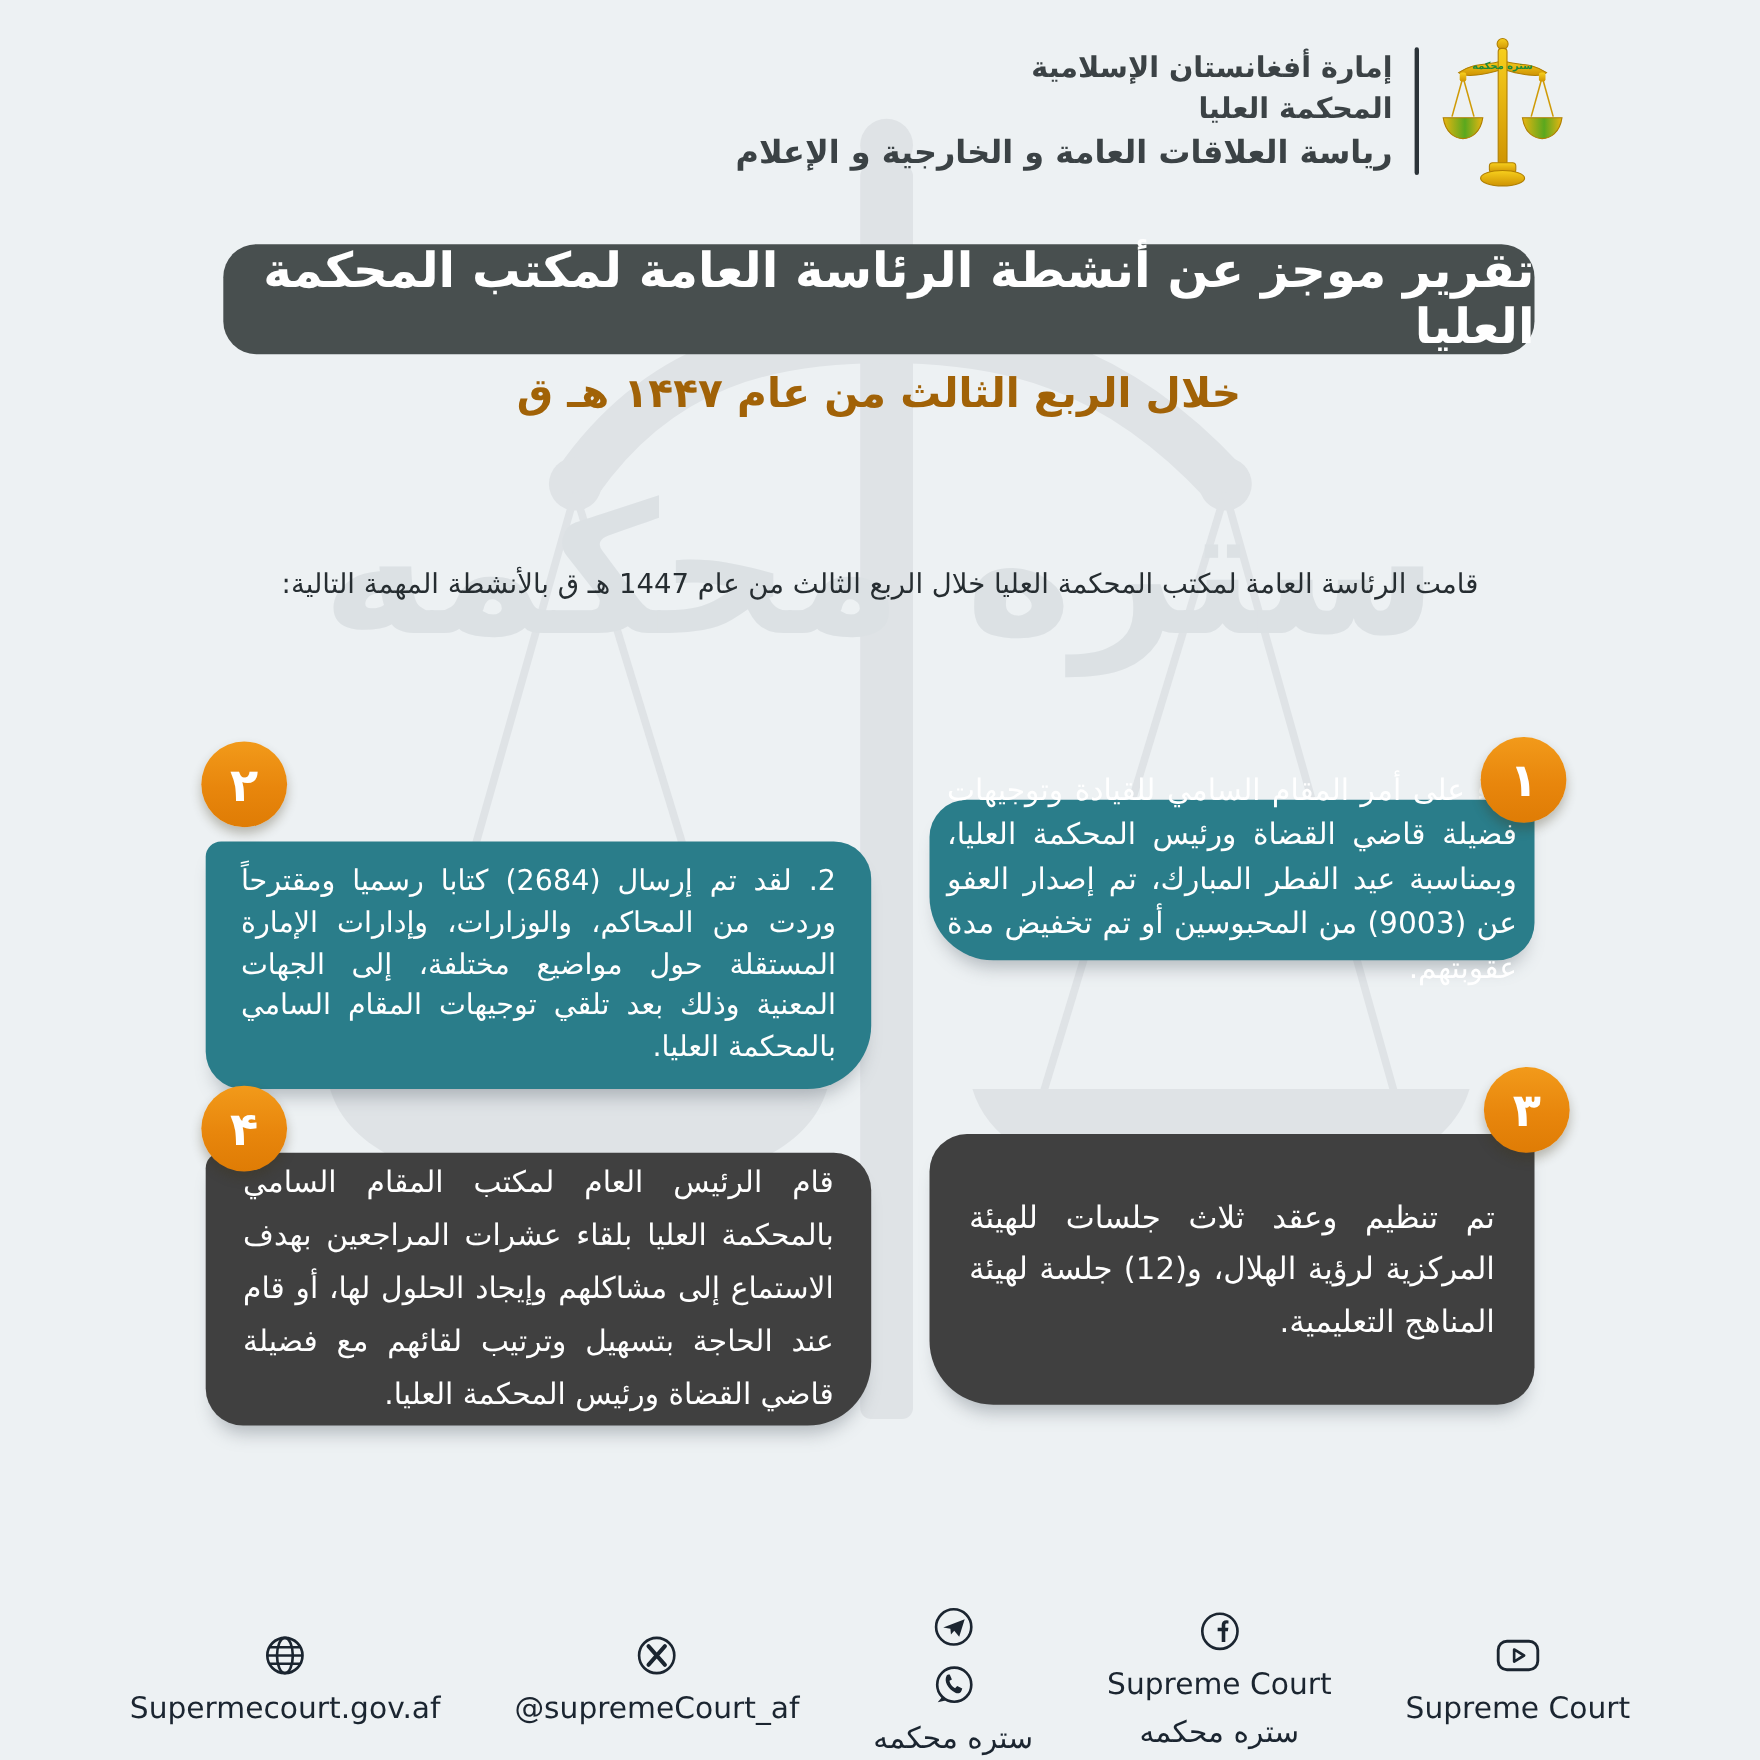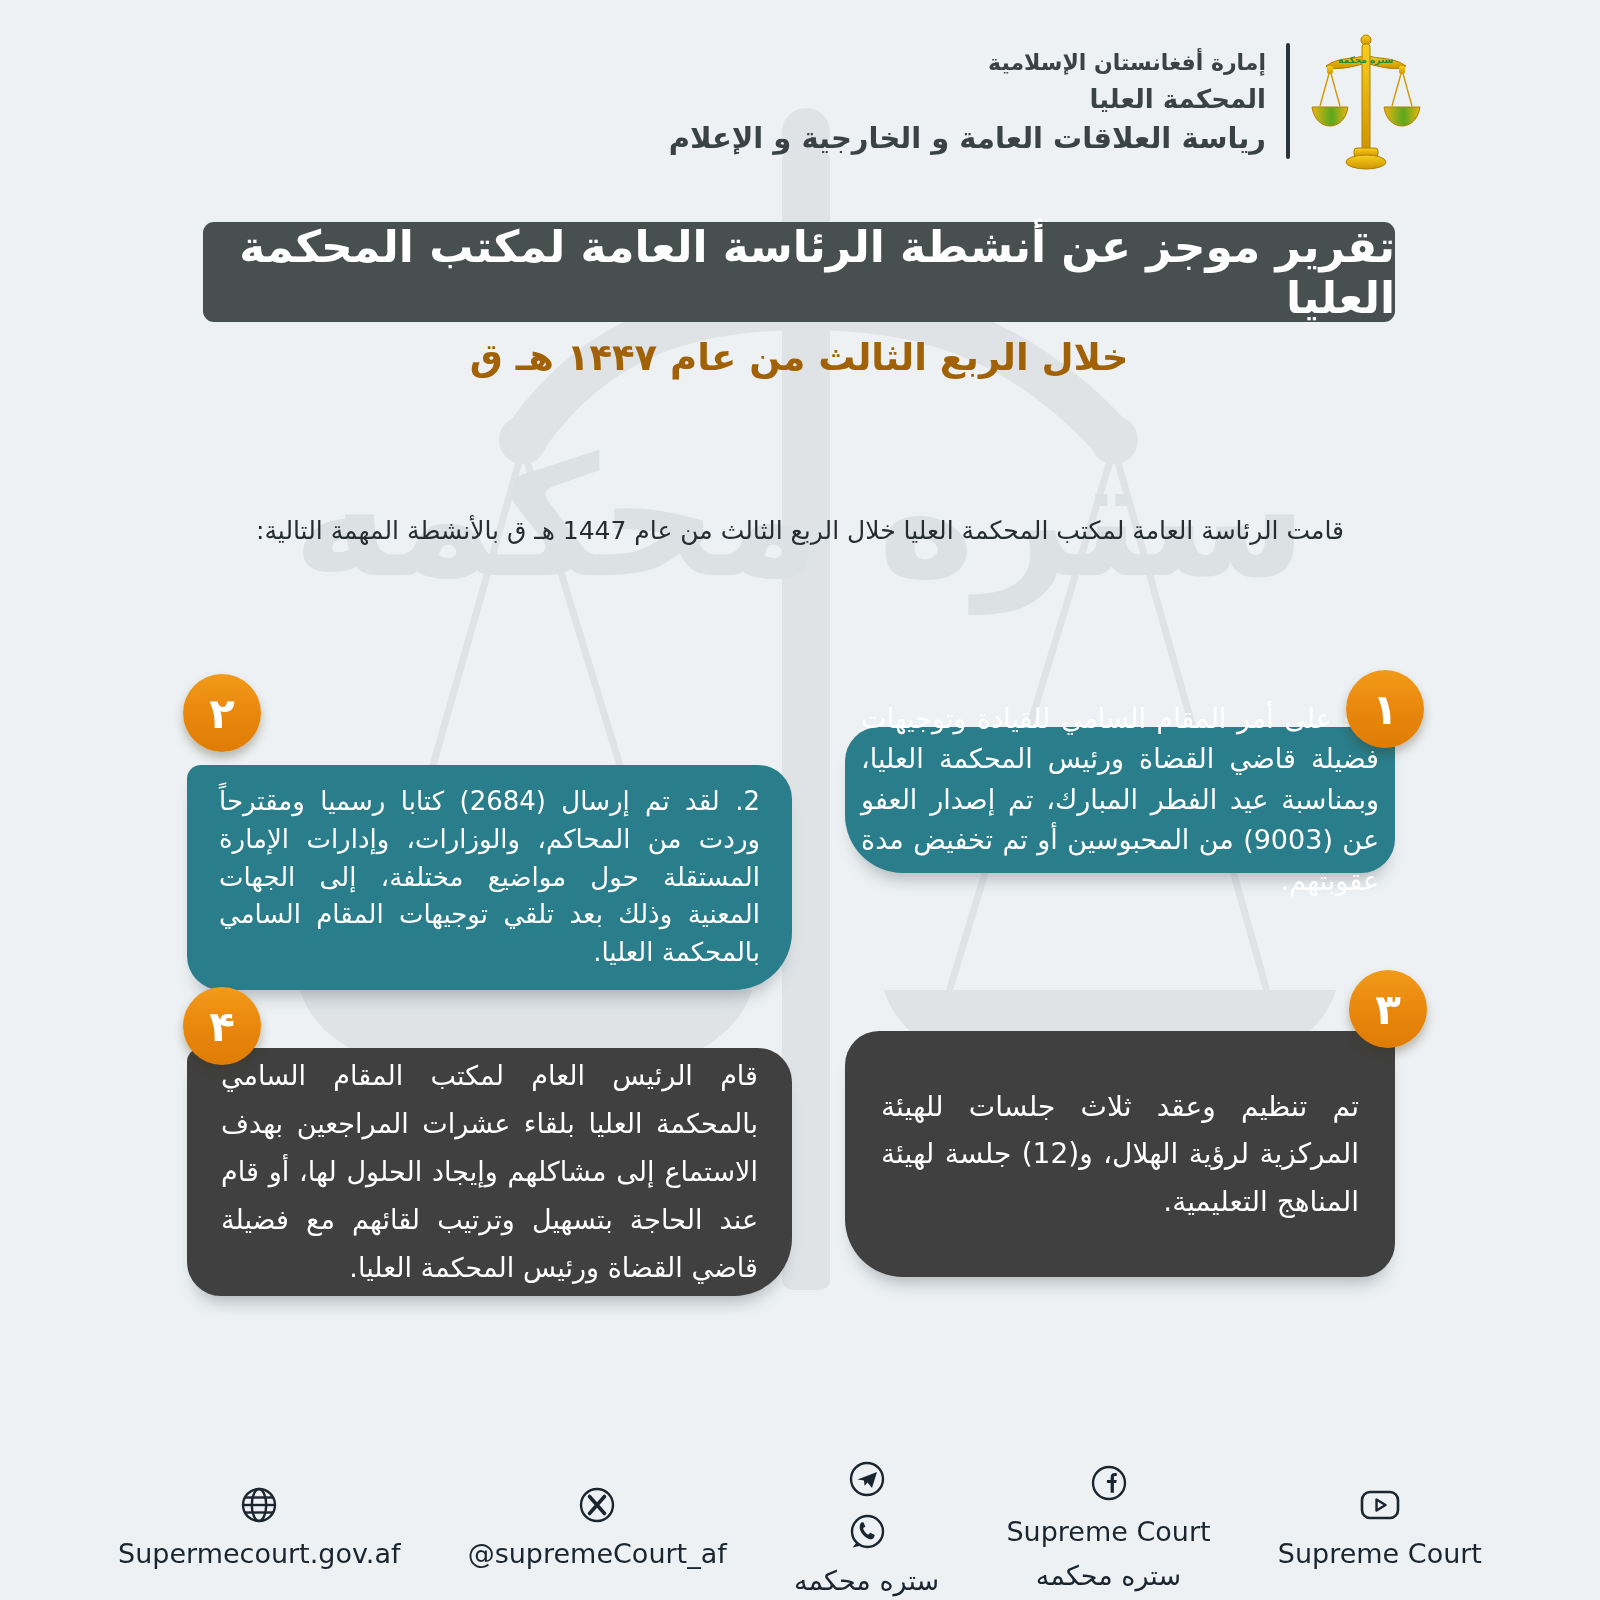--- a/index.html
+++ b/index.html
@@ -6,29 +6,29 @@
   .page{
     position:relative;width:1600px;height:1600px;overflow:hidden;
     background:#edf1f3;font-family:"DejaVu Sans",sans-serif;
   }
   .wm{position:absolute;inset:0;z-index:0;}
   .layer{position:absolute;z-index:1;}
 
   
   .header{top:30px;right:178px;display:flex;align-items:center;gap:20px;}
   .org{ text-align:right;color:#3b4245;direction:rtl;}
-  .org .l1{font-size:22px;font-weight:bold;line-height:37px;}
+  .org .l1{font-size:26px;font-weight:bold;line-height:37px;}
   .org .l2{font-size:26px;font-weight:bold;line-height:37px;}
   .org .l3{font-size:29px;font-weight:bold;line-height:40px;}
   .hdiv{width:4px;height:116px;background:#2b3338;border-radius:2px;}
 
   
   .banner{
     left:203px;top:222px;width:1192px;height:100px;background:#484f4f;
-    border-radius:11px;display:flex;align-items:center;justify-content:flex-end;
+    border-radius:30px;display:flex;align-items:center;justify-content:flex-end;
     color:#ffffff;font-size:44px;font-weight:bold;direction:rtl;
   }
   .subtitle{
     left:203px;top:336px;width:1192px;text-align:center;color:#a16207;
     font-size:37px;font-weight:bold;direction:rtl;
   }
   .intro{
     left:200px;top:508px;width:1200px;text-align:center;color:#262d31;
     font-size:25px;line-height:1.85;font-weight:500;direction:rtl;
   }

